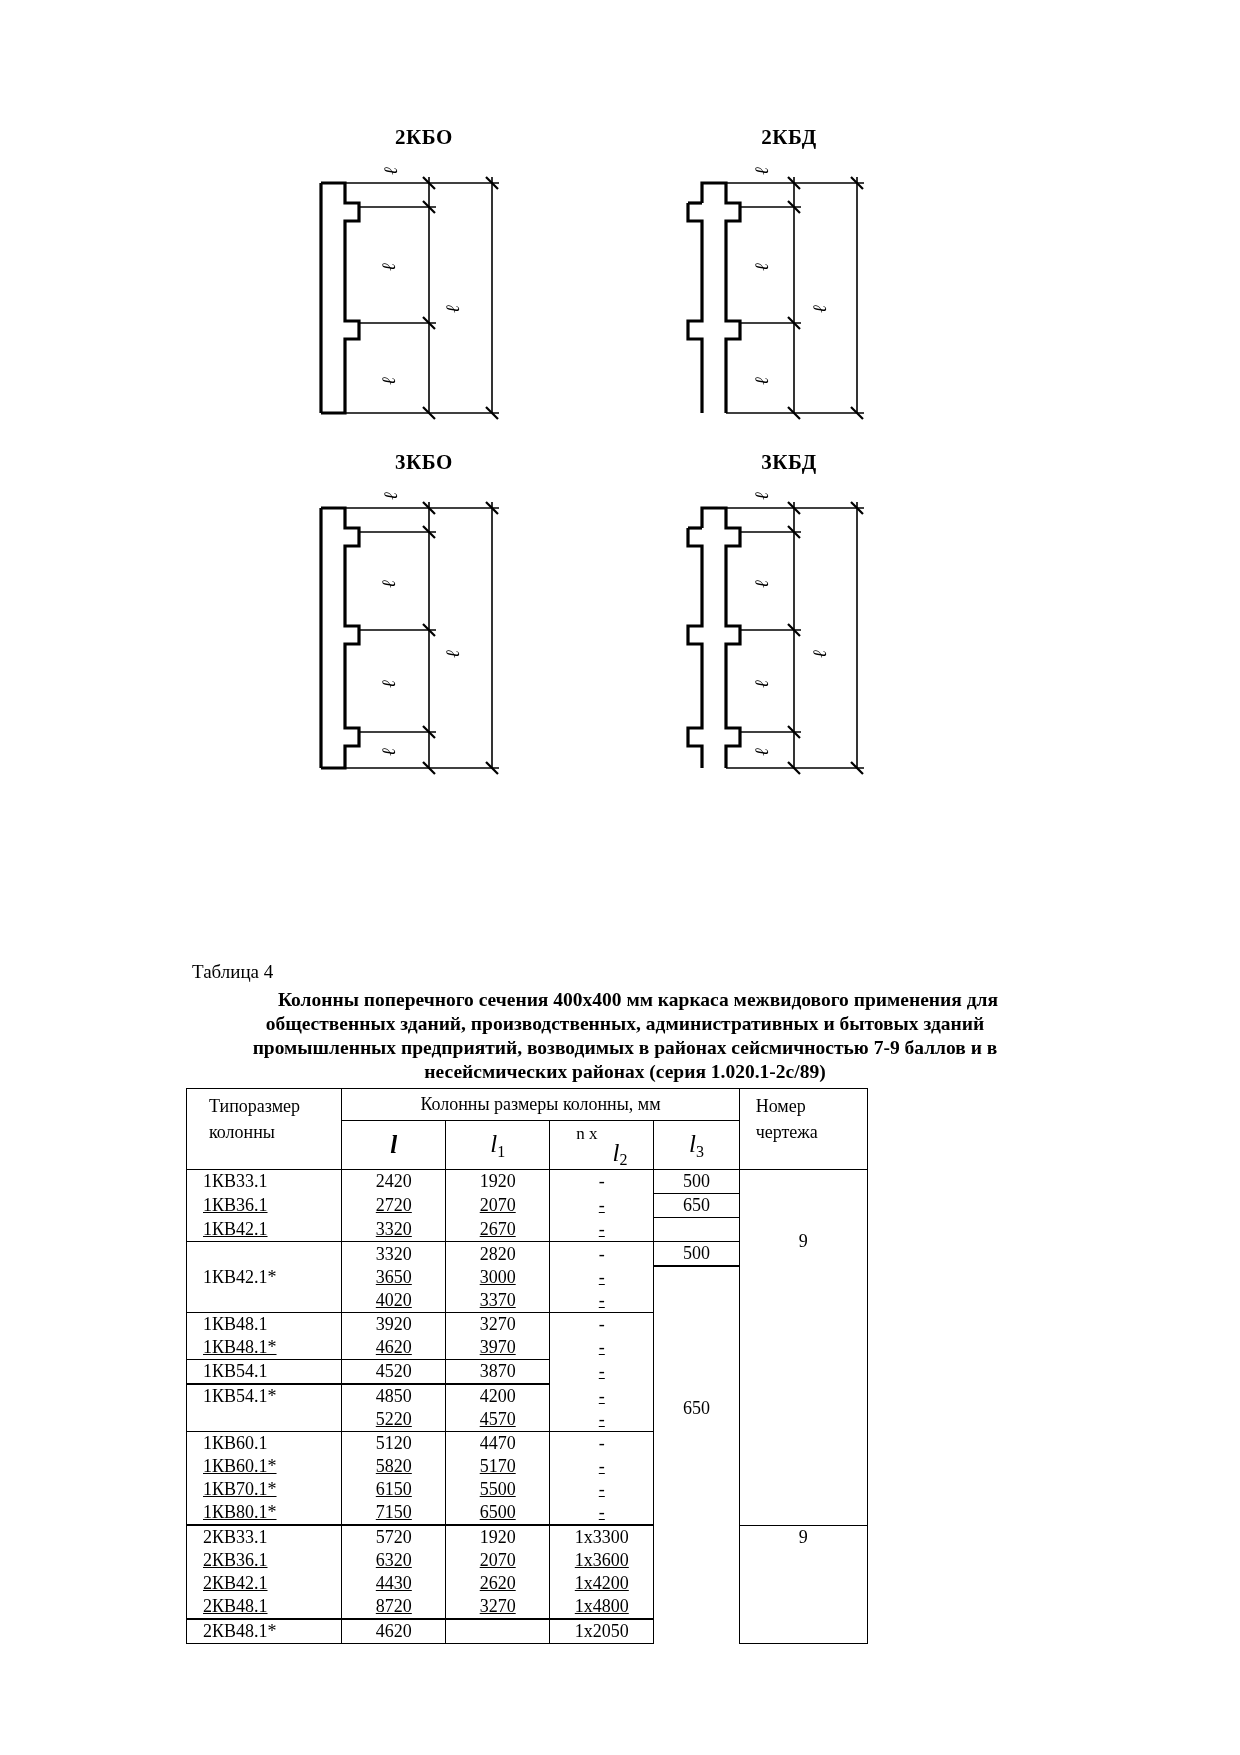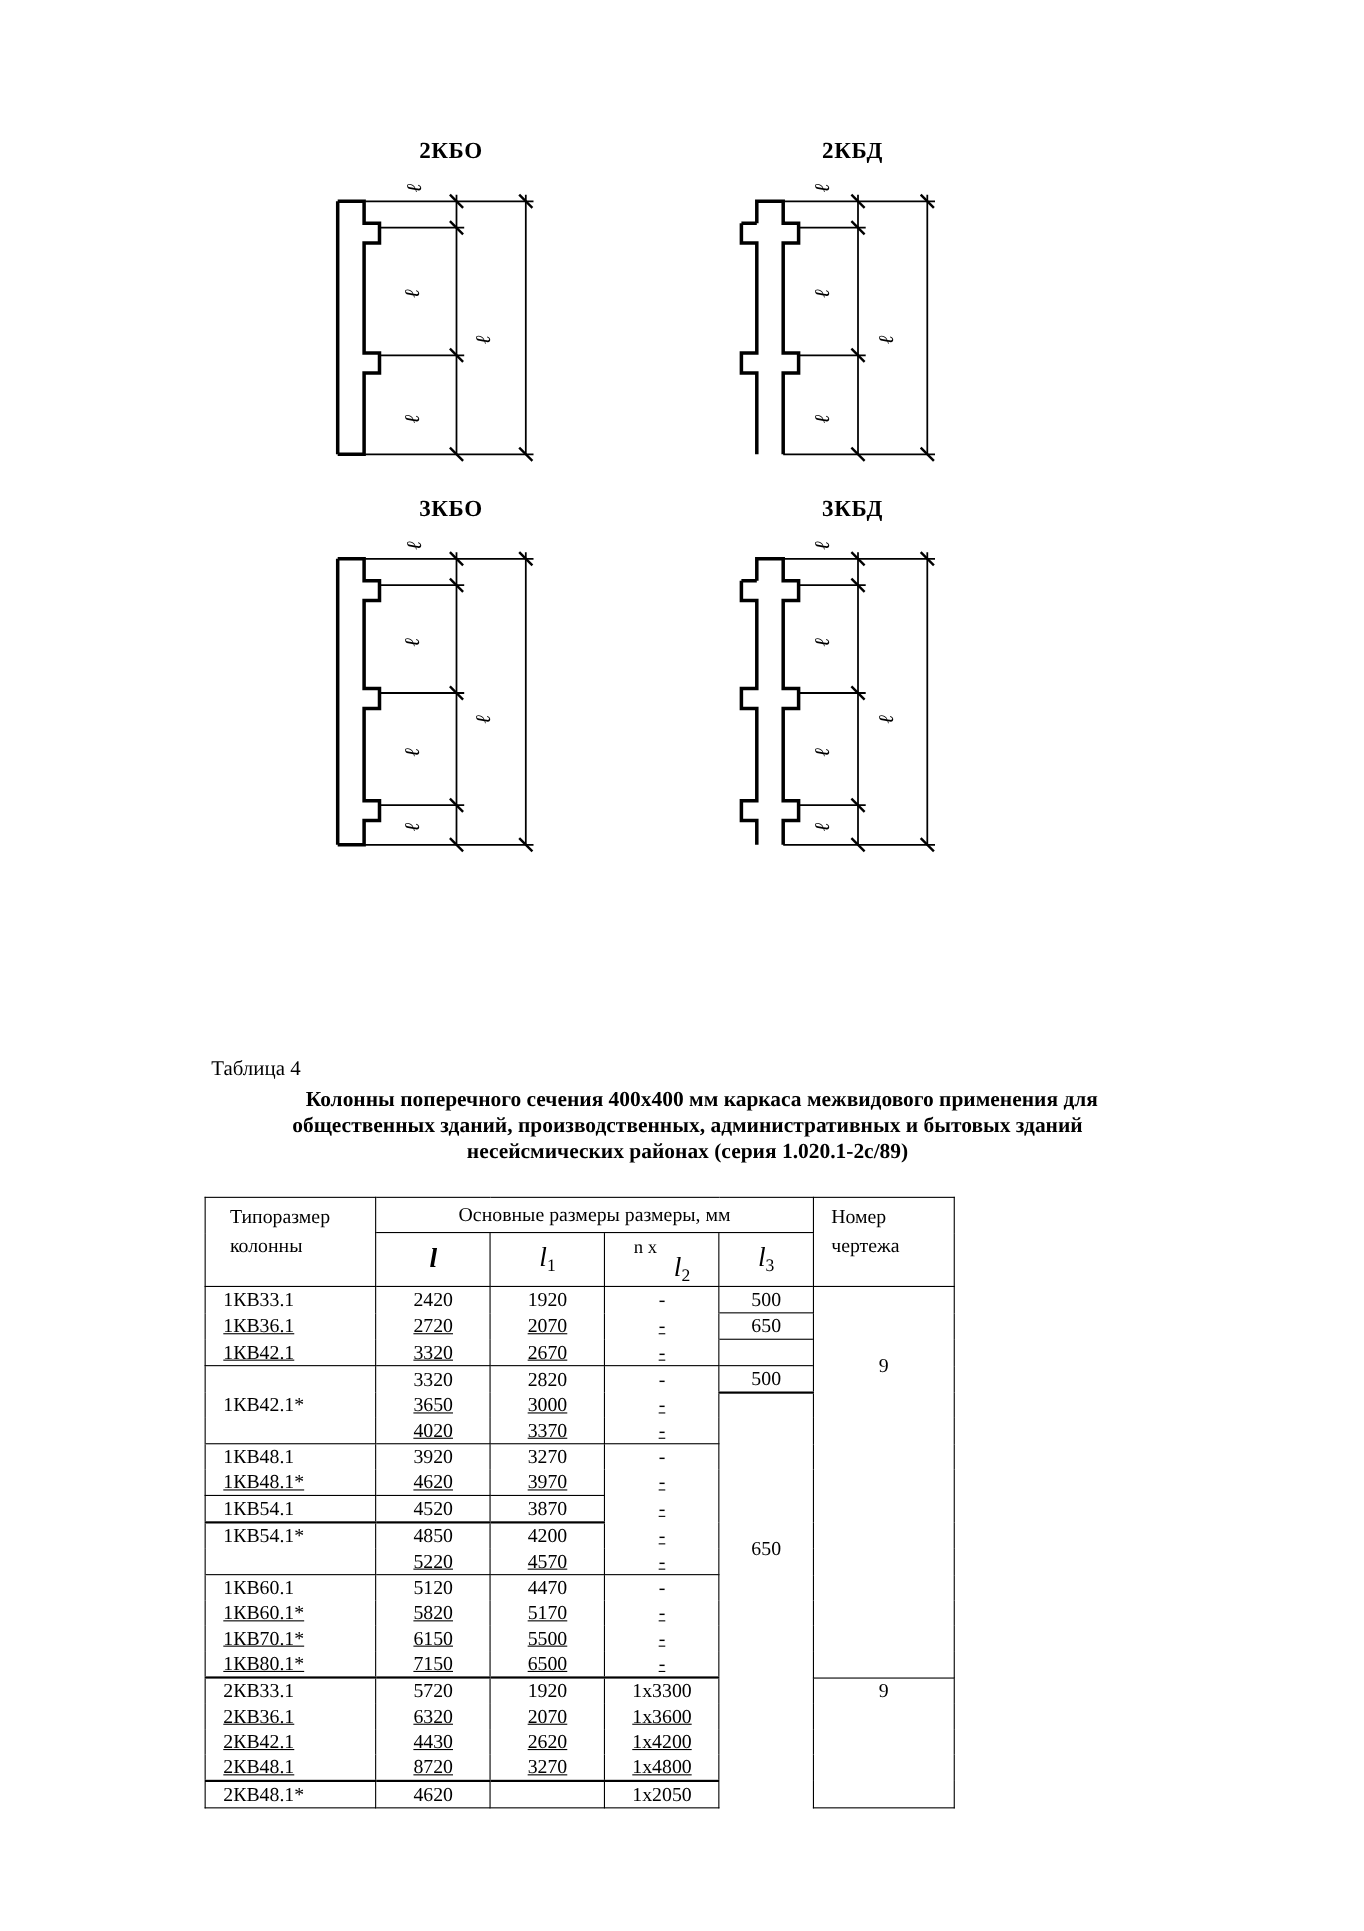--- a/index.html
+++ b/index.html
@@ -17,21 +17,21 @@
   }
 
   .page {
     position: absolute;
     inset: 0;
   }
 
   
   .figures {
     position: absolute;
-    left: 0;
+    left: 14px;
     top: 0;
     width: 1024px;
     height: 900px;
   }
 
   .fig {
     position: absolute;
     width: 320px;
     height: 320px;
   }
@@ -311,33 +311,34 @@
       </svg>
     </div>
 
   </div>
 
   <div class="tbl-label">Таблица 4</div>
 
   <div class="tbl-title">
     <span class="ln ln1">Колонны поперечного сечения 400х400 мм каркаса межвидового применения для</span>
     <span class="ln">общественных зданий, производственных, административных и бытовых зданий</span>
+    <span class="ln">промышленных предприятий, возводимых в районах сейсмичностью 7-9 баллов и в</span>
     <span class="ln">несейсмических районах (серия 1.020.1-2с/89)</span>
   </div>
 
   <div class="tbl-wrap">
     <table class="main">
 
       <tbody>
           <tr>
         <td class="hdr-typ" rowspan="2">
           <div>Типоразмер</div>
           <div>колонны</div>
         </td>
-        <td class="hdr-group" colspan="4">Основные размеры размеры, мм</td>
+        <td class="hdr-group" colspan="4">Колонны размеры колонны, мм</td>
         <td class="hdr-num" rowspan="2">
           <div>Номер</div>
           <div>чертежа</div>
         </td>
       </tr>
       <tr>
         <td class="hdr-sym col-l">
           <span class="sym sym-bold">l</span>
         </td>
         <td class="hdr-sym col-l1">

